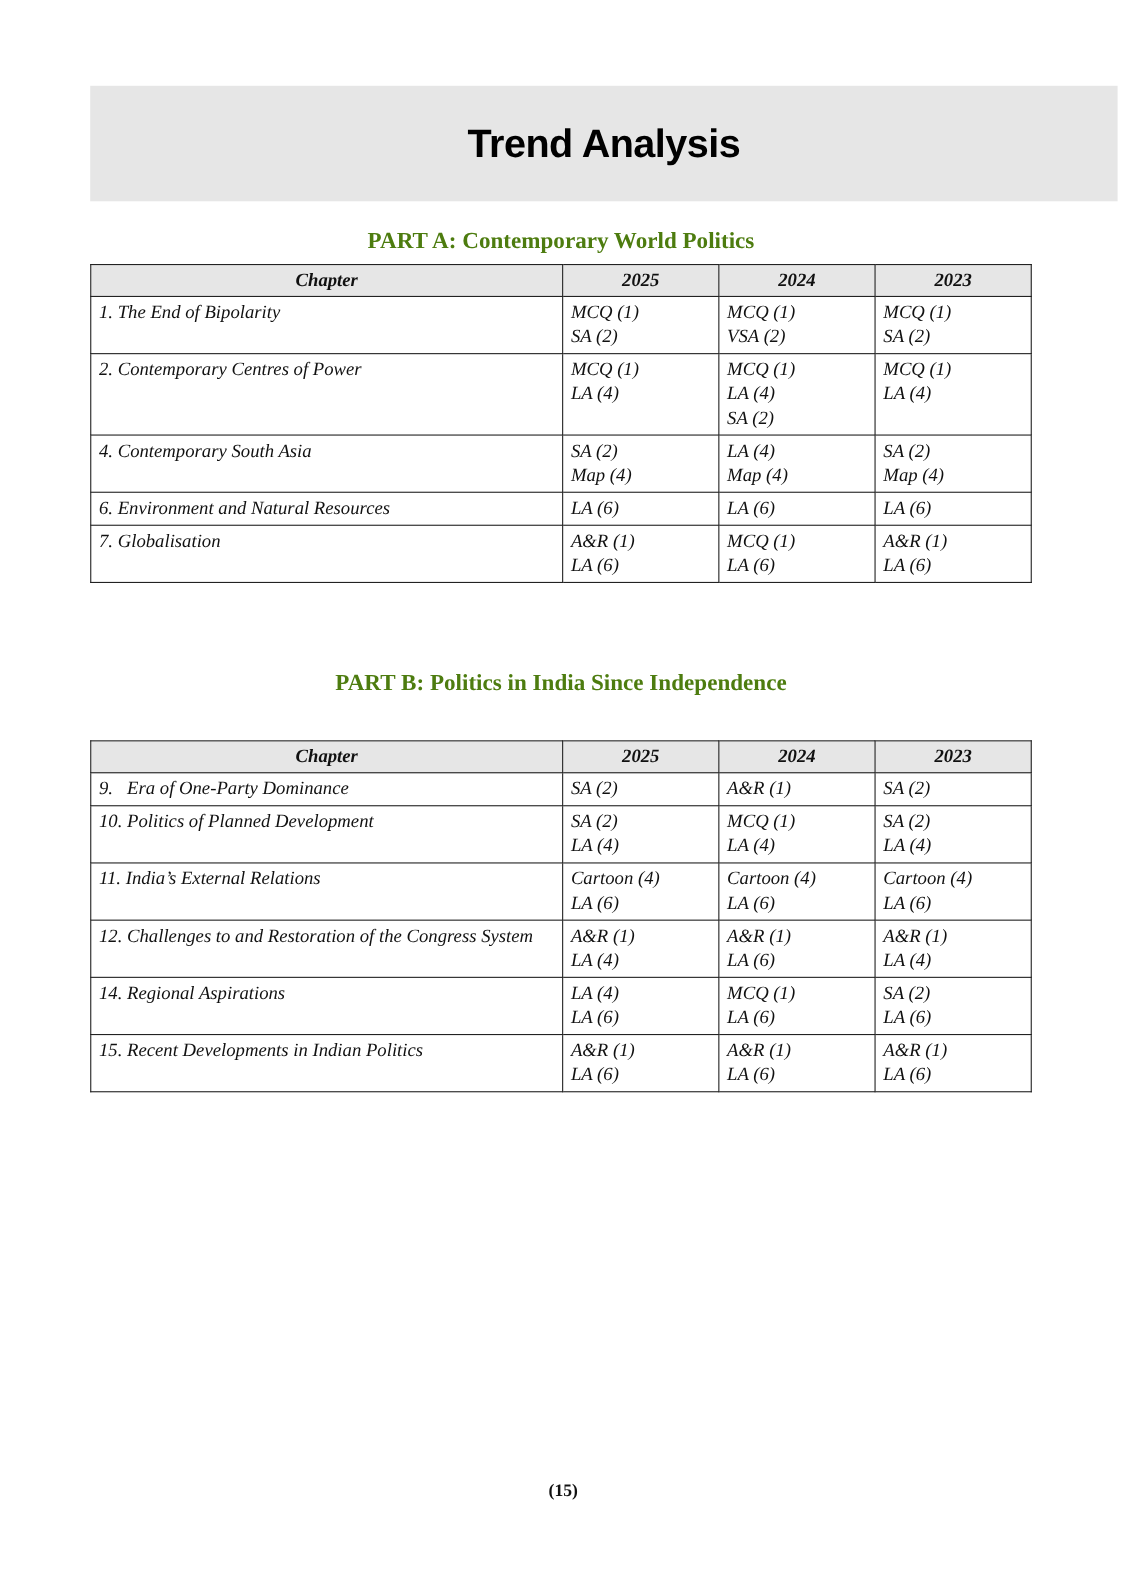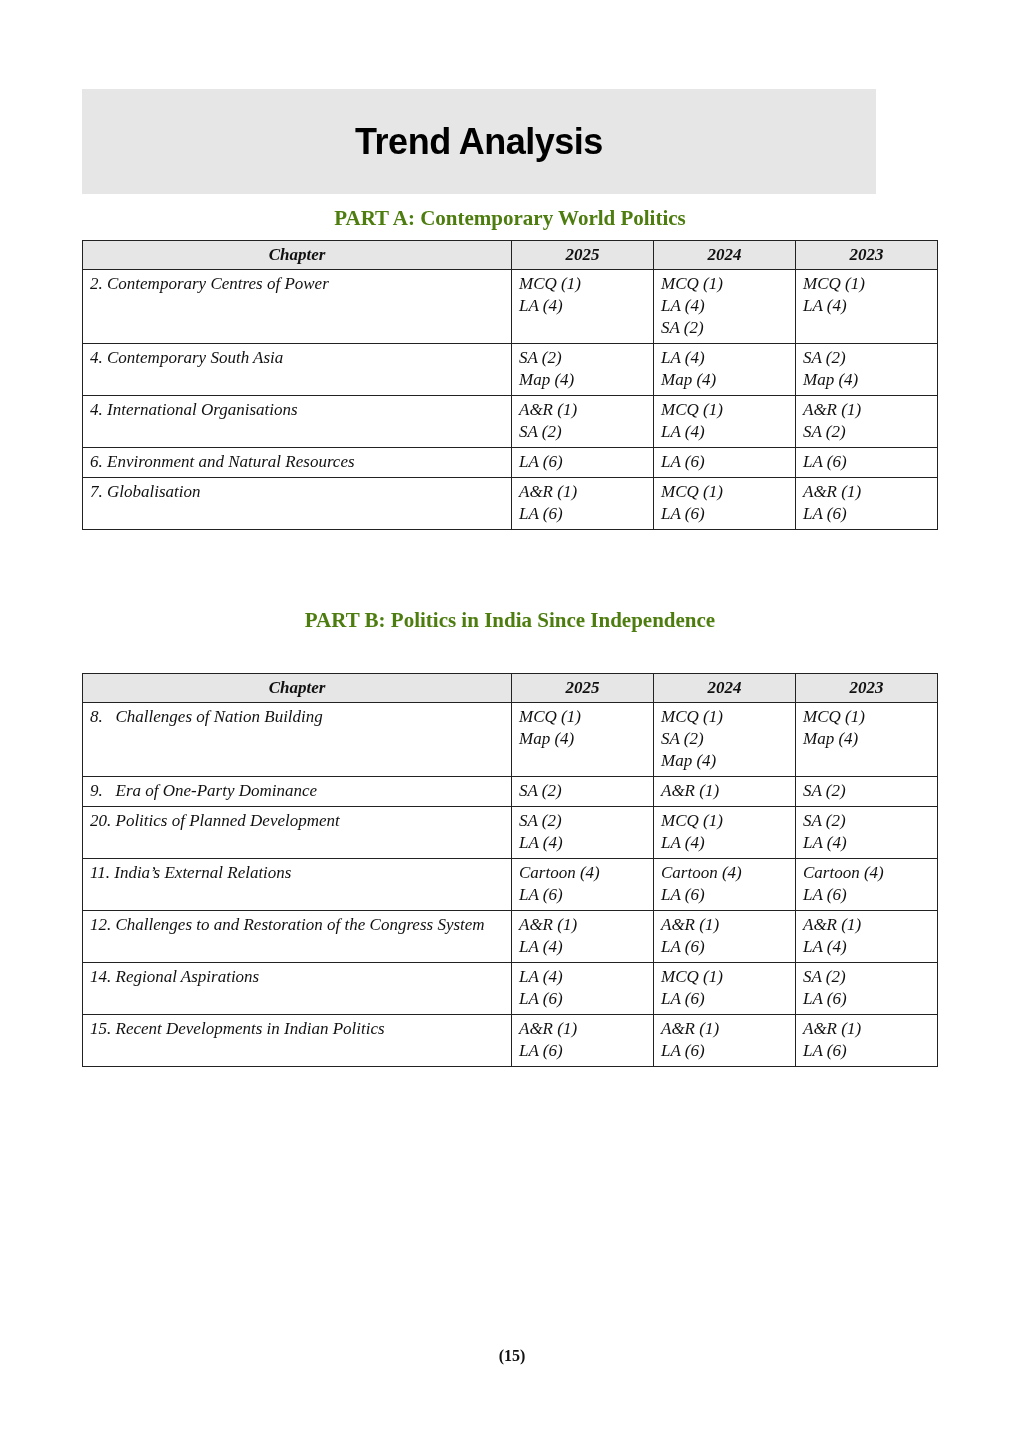--- a/index.html
+++ b/index.html
@@ -1,21 +1,21 @@
 <!DOCTYPE html>
 <html><head>
 <meta charset="utf-8">
 <style>
   html, body { margin: 0; padding: 0; }
   body {
     width: 1024px; height: 1440px; background: #ffffff; position: relative;
     font-family: "Liberation Serif", "DejaVu Serif", serif; color: #111;
   }
   .title-band {
-    position: absolute; left: 82px; top: 89px; width: 794px; height: 105px;
+    position: absolute; left: 82px; top: 78px; width: 934px; height: 105px;
     background: #e6e6e6; display: flex; align-items: center; justify-content: center;
   }
   .title-band h1 {
     margin: 0; font-family: "Liberation Sans", "DejaVu Sans", sans-serif;
     font-weight: bold; font-size: 36px; letter-spacing: -0.5px; color: #000;
   }
   .section-title {
     position: absolute; left: 82px; width: 856px; text-align: center;
     font-weight: bold; font-size: 21px; color: #4d7c0f; margin: 0;
   }
@@ -60,20 +60,37 @@
     <tr>
       <th>Chapter</th>
       <th>2025</th>
       <th>2024</th>
       <th>2023</th>
     </tr>
   </thead>
   <tbody id="part-a-body">
       <tr>
         <td>
+          <span class="hang">1. The End of Bipolarity</span>
+        </td>
+        <td>
+          <span class="cell-line">MCQ (1)</span>
+          <span class="cell-line">SA (2)</span>
+        </td>
+        <td>
+          <span class="cell-line">MCQ (1)</span>
+          <span class="cell-line">VSA (2)</span>
+        </td>
+        <td>
+          <span class="cell-line">MCQ (1)</span>
+          <span class="cell-line">SA (2)</span>
+        </td>
+      </tr>
+      <tr>
+        <td>
           <span class="hang">2. Contemporary Centres of Power</span>
         </td>
         <td>
           <span class="cell-line">MCQ (1)</span>
           <span class="cell-line">LA (4)</span>
         </td>
         <td>
           <span class="cell-line">MCQ (1)</span>
           <span class="cell-line">LA (4)</span>
           <span class="cell-line">SA (2)</span>
@@ -91,37 +108,20 @@
           <span class="cell-line">SA (2)</span>
           <span class="cell-line">Map (4)</span>
         </td>
         <td>
           <span class="cell-line">LA (4)</span>
           <span class="cell-line">Map (4)</span>
         </td>
         <td>
           <span class="cell-line">SA (2)</span>
           <span class="cell-line">Map (4)</span>
-        </td>
-      </tr>
-      <tr>
-        <td>
-          <span class="hang">4. International Organisations</span>
-        </td>
-        <td>
-          <span class="cell-line">A&amp;R (1)</span>
-          <span class="cell-line">SA (2)</span>
-        </td>
-        <td>
-          <span class="cell-line">MCQ (1)</span>
-          <span class="cell-line">LA (4)</span>
-        </td>
-        <td>
-          <span class="cell-line">A&amp;R (1)</span>
-          <span class="cell-line">SA (2)</span>
         </td>
       </tr>
       <tr>
         <td>
           <span class="hang">6. Environment and Natural Resources</span>
         </td>
         <td>
           <span class="cell-line">LA (6)</span>
         </td>
         <td>
@@ -164,53 +164,35 @@
     <tr>
       <th>Chapter</th>
       <th>2025</th>
       <th>2024</th>
       <th>2023</th>
     </tr>
   </thead>
   <tbody id="part-b-body">
       <tr>
         <td>
-          <span class="hang">8.&nbsp;&nbsp; Challenges of Nation Building</span>
-        </td>
-        <td>
-          <span class="cell-line">MCQ (1)</span>
-          <span class="cell-line">Map (4)</span>
-        </td>
-        <td>
-          <span class="cell-line">MCQ (1)</span>
-          <span class="cell-line">SA (2)</span>
-          <span class="cell-line">Map (4)</span>
-        </td>
-        <td>
-          <span class="cell-line">MCQ (1)</span>
-          <span class="cell-line">Map (4)</span>
-        </td>
-      </tr>
-      <tr>
-        <td>
           <span class="hang">9.&nbsp;&nbsp; Era of One-Party Dominance</span>
         </td>
         <td>
           <span class="cell-line">SA (2)</span>
         </td>
         <td>
           <span class="cell-line">A&amp;R (1)</span>
         </td>
         <td>
           <span class="cell-line">SA (2)</span>
         </td>
       </tr>
       <tr>
         <td>
-          <span class="hang">20. Politics of Planned Development</span>
+          <span class="hang">10. Politics of Planned Development</span>
         </td>
         <td>
           <span class="cell-line">SA (2)</span>
           <span class="cell-line">LA (4)</span>
         </td>
         <td>
           <span class="cell-line">MCQ (1)</span>
           <span class="cell-line">LA (4)</span>
         </td>
         <td>

